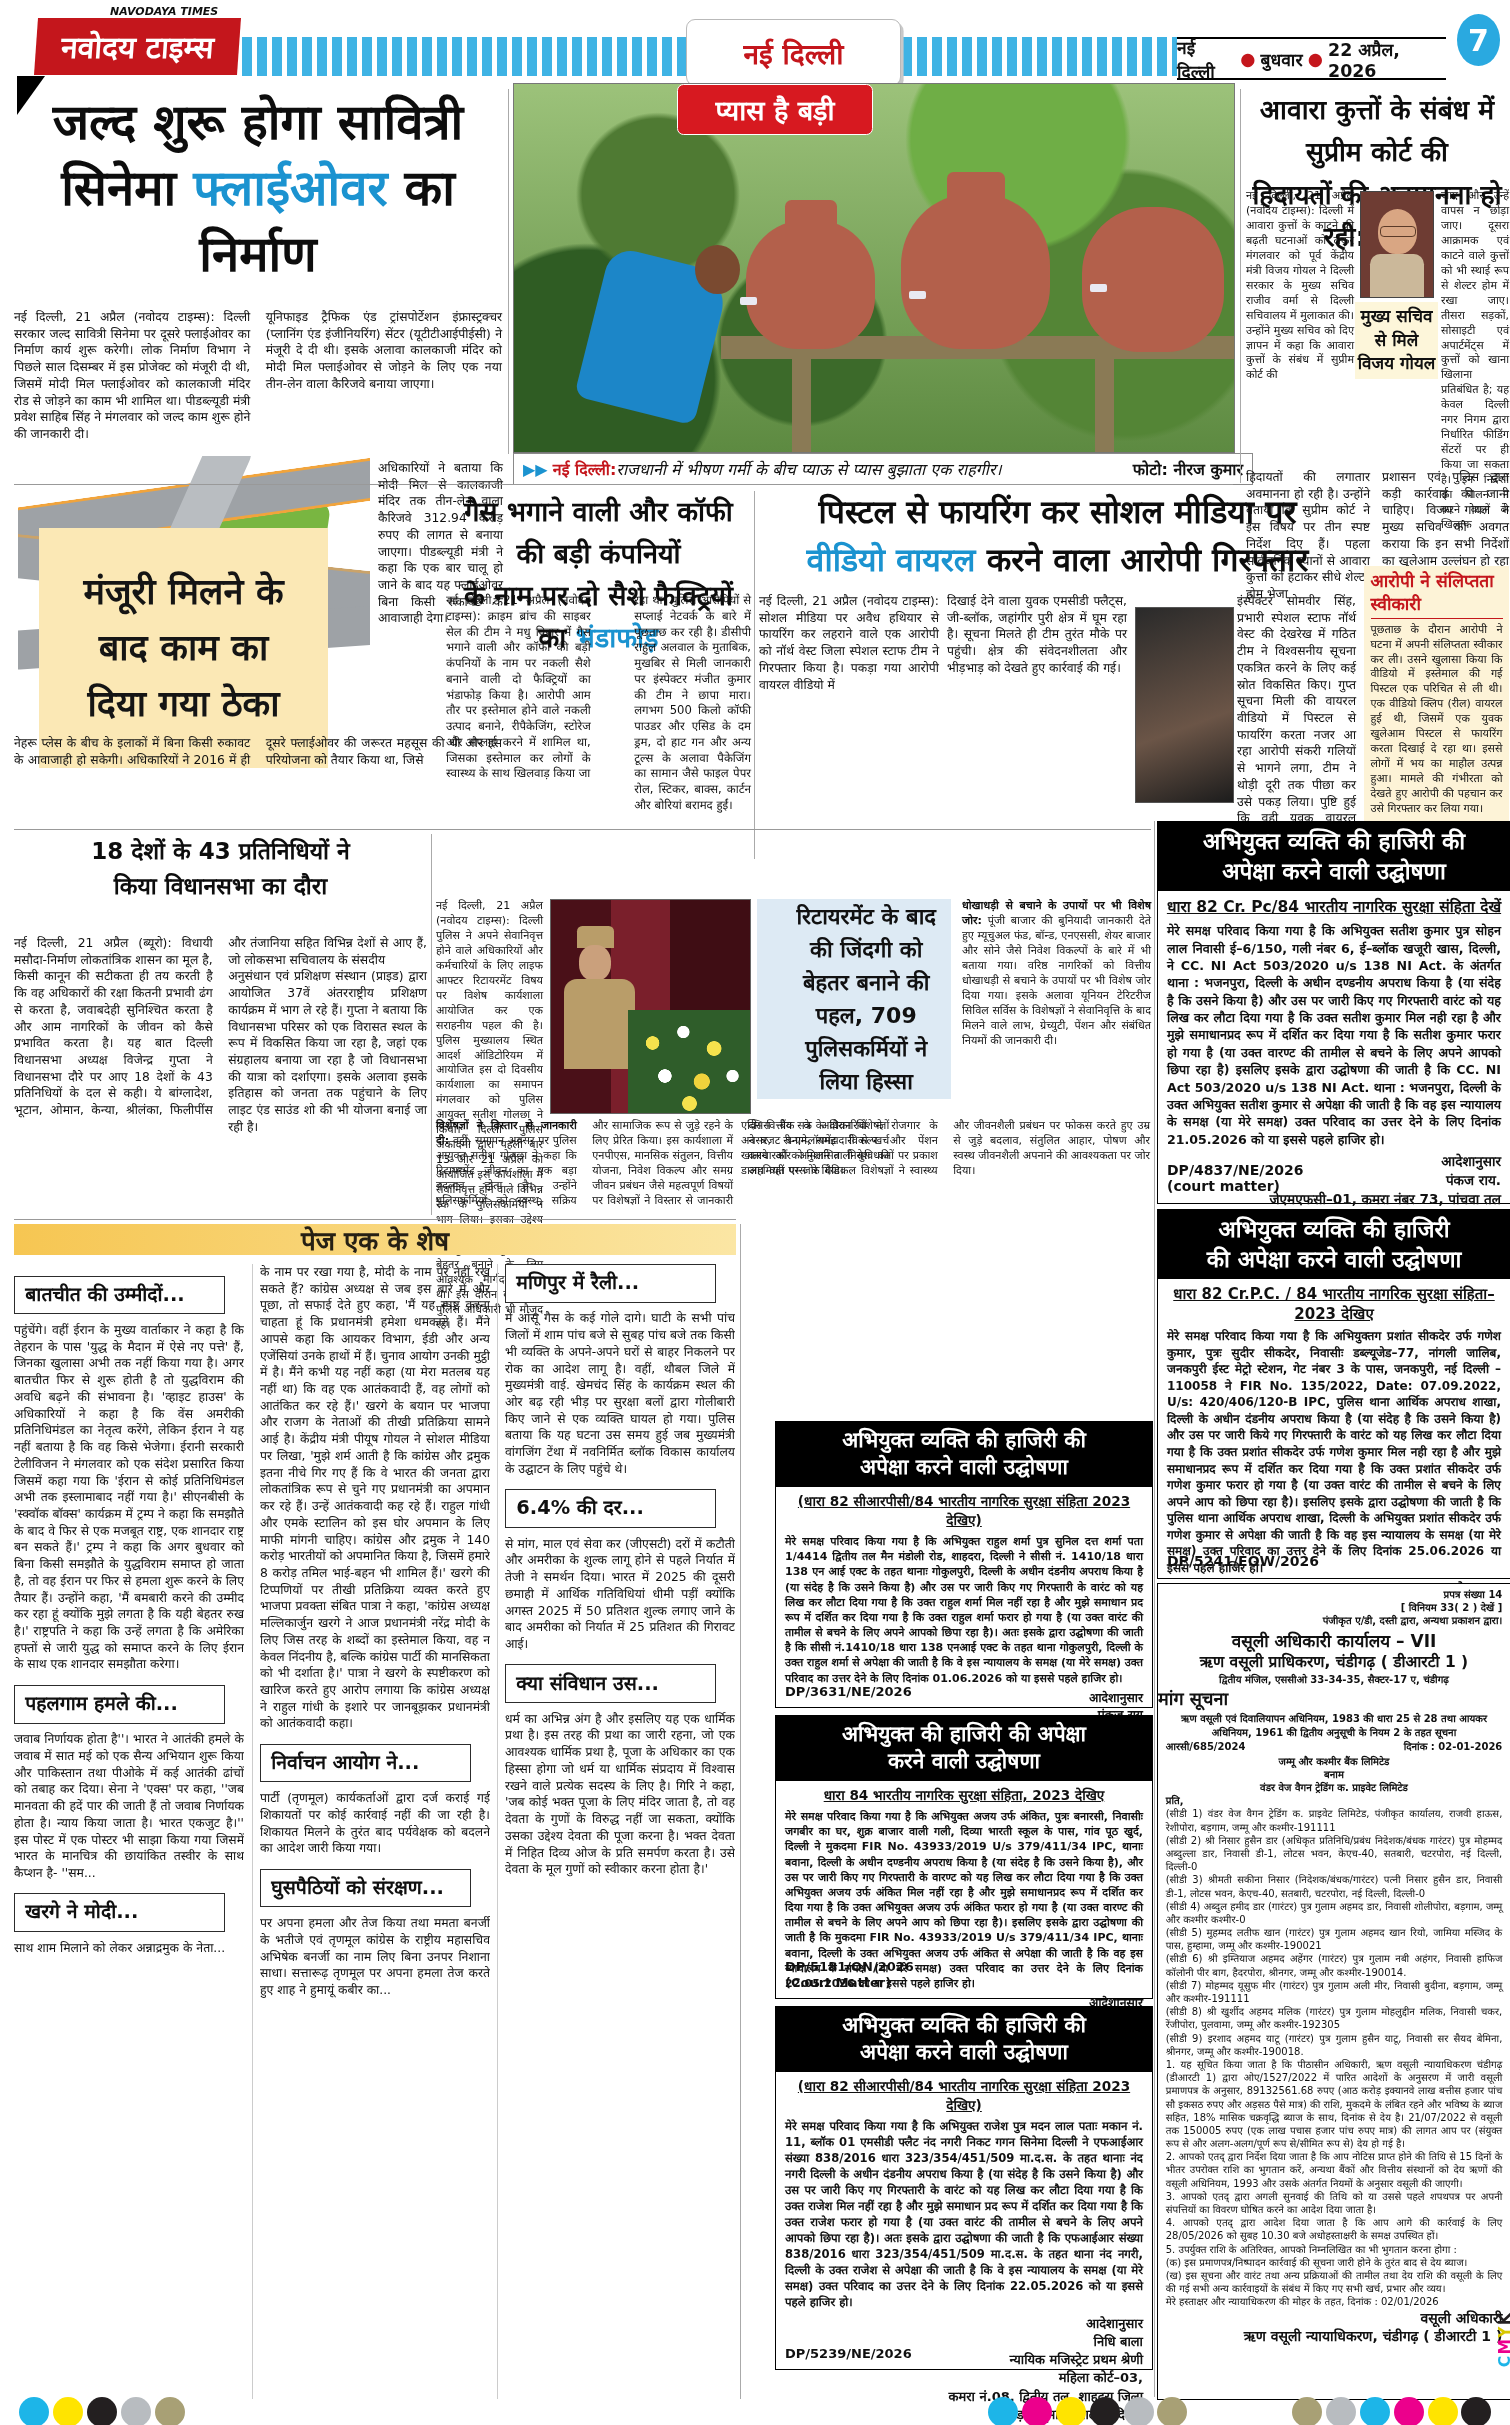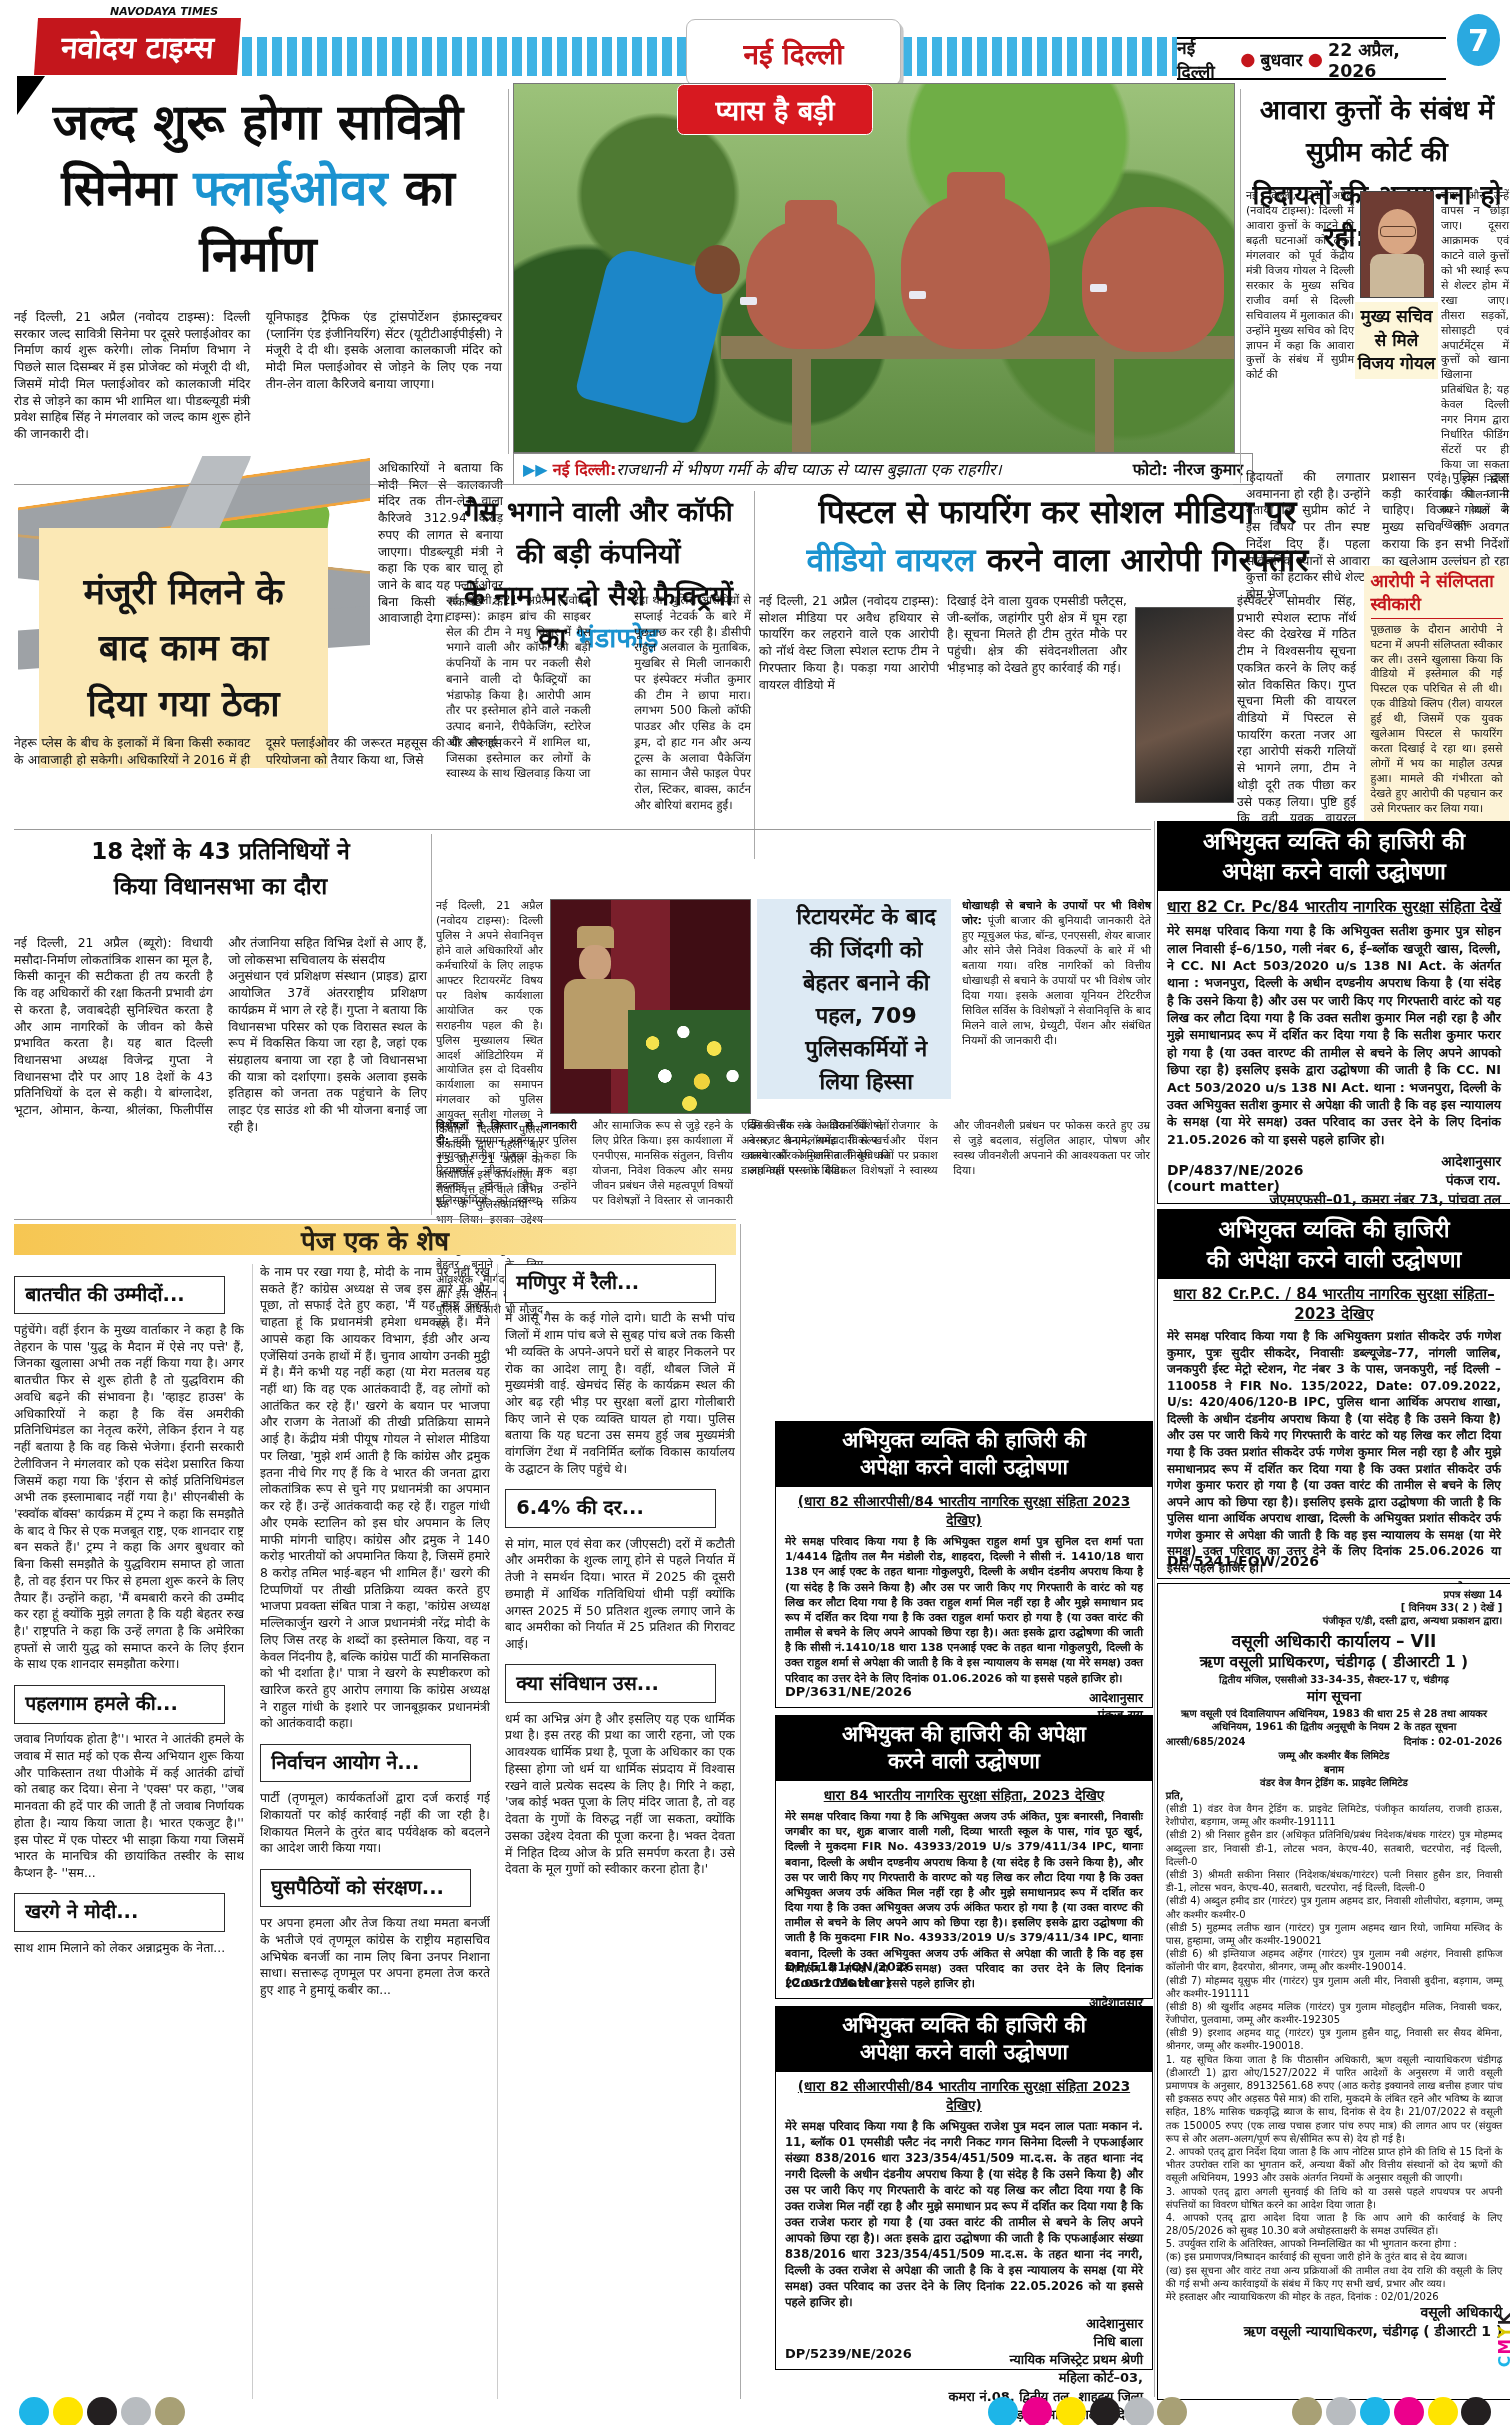--- a/index.html
+++ b/index.html
@@ -241,21 +241,21 @@
 
   <div class="notice" style="left:1157px;top:1583px;width:352px;height:815px;font-size:10px;line-height:1.32;">
     <div style="text-align:right;font-weight:bold;padding:3.9px 7.7px 0;">
       <div>प्रपत्र संख्या 14</div>
       <div>[ विनियम 33( 2 ) देखें ]</div>
       <div>पंजीकृत ए/डी, दस्ती द्वारा, अन्यथा प्रकाशन द्वारा।</div>
     </div>
     <div style="text-align:center;font-weight:bold;font-size:17px;padding-top:2.6px;">वसूली अधिकारी कार्यालय – VII</div>
     <div style="text-align:center;font-weight:bold;font-size:15.5px;">ऋण वसूली प्राधिकरण, चंडीगढ़ ( डीआरटी 1 )</div>
     <div style="text-align:center;font-weight:bold;">द्वितीय मंजिल, एससीओ 33-34-35, सैक्टर-17 ए, चंडीगढ़</div>
-    <div style="text-align:center;font-weight:bold;font-size:14px;padding:1.3px 0;">मांग सूचना</div>
+    <div style="text-align:left;font-weight:bold;font-size:18px;padding:1.3px 0;">मांग सूचना</div>
     <div style="text-align:center;font-weight:bold;padding:0 9px;">ऋण वसूली एवं दिवालियापन अधिनियम, 1983 की धारा 25 से 28 तथा आयकर अधिनियम, 1961 की द्वितीय अनुसूची के नियम 2 के तहत सूचना</div>
     <div style="display:flex;justify-content:space-between;font-weight:bold;padding:1.3px 7.7px;">
       <span>आरसी/685/2024</span>
       <span>दिनांक : 02-01-2026</span>
     </div>
     <div style="text-align:center;font-weight:bold;">जम्मू और कश्मीर बैंक लिमिटेड</div>
     <div style="text-align:center;font-weight:bold;">बनाम</div>
     <div style="text-align:center;font-weight:bold;">वंडर वेज वैगन ट्रेडिंग क. प्राइवेट लिमिटेड</div>
     <div style="padding:0 7.7px;font-weight:bold;">प्रति,</div>
     <div style="padding:0 7.7px;text-align:justify;">

